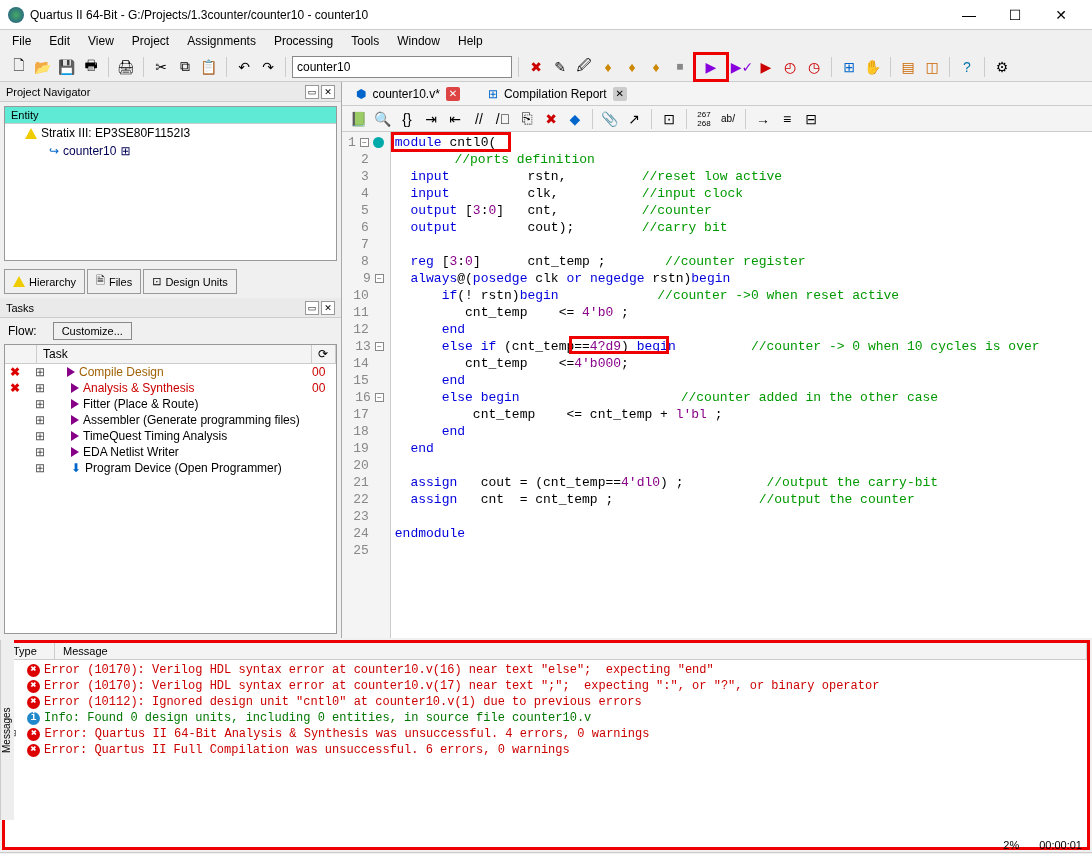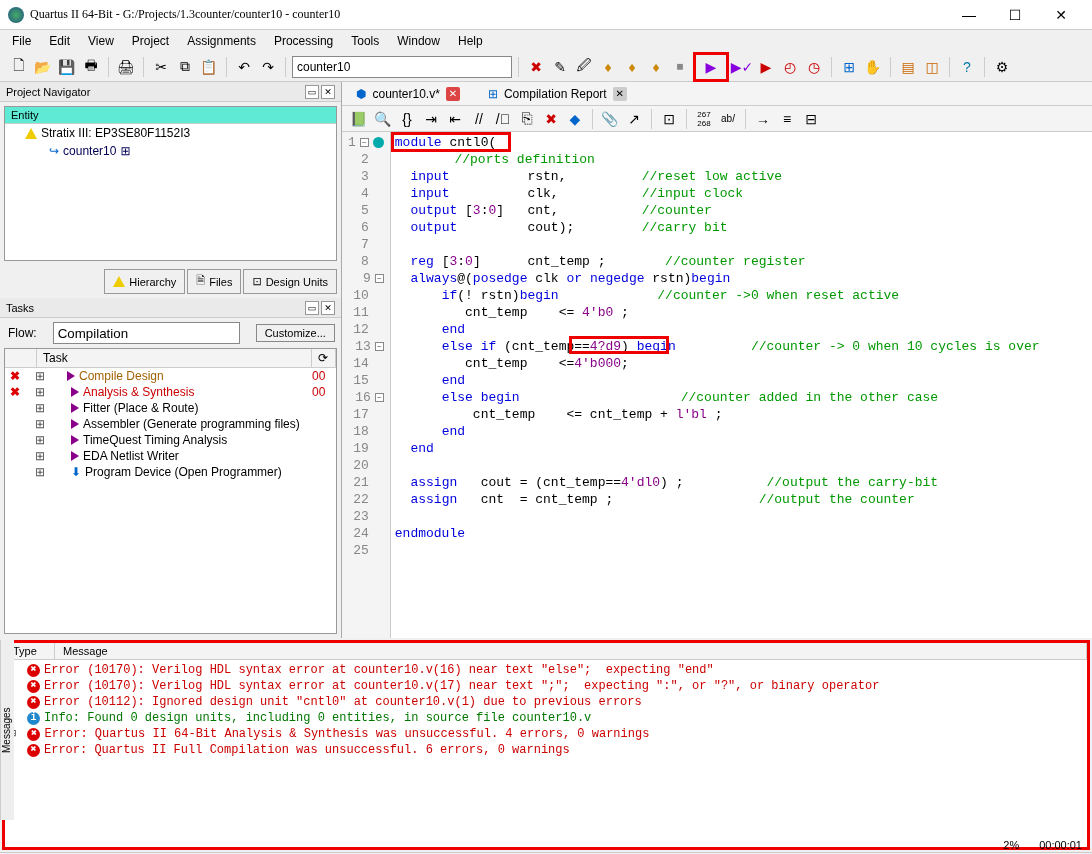--- a/index.html
+++ b/index.html
@@ -1,37 +1,37 @@
 <!DOCTYPE html>
 <html><head>
 <meta charset="utf-8">
 <style>
 * { box-sizing: border-box; margin: 0; padding: 0; }
 body { font-family: "Segoe UI", Tahoma, sans-serif; font-size: 12px; background: #f0f0f0; width: 1092px; height: 854px; overflow: hidden; position: relative; }
 .titlebar { height: 30px; background: #fff; border-bottom: 1px solid #ccc; display: flex; align-items: center; padding: 0 8px; }
 .titlebar .icon { width: 16px; height: 16px; background: radial-gradient(circle,#4a6,#258); border-radius: 50%; margin-right: 6px; }
-.titlebar .title { flex: 1; font-size: 12px; font-family: Liberation Serif, serif; }
+.titlebar .title { flex: 1; font-size: 12px; }
 .titlebar .wbtn { width: 46px; height: 30px; display:flex; align-items:center; justify-content:center; font-size:14px; }
 .menubar { height: 22px; background: #f0f0f0; display: flex; align-items: center; padding: 0 4px; gap: 2px; }
 .menubar span { padding: 2px 8px; cursor: default; }
 .toolbar { height: 30px; background: #f0f0f0; border-bottom: 1px solid #ccc; display: flex; align-items: center; padding: 0 8px; gap: 2px; }
 .tbtn { width: 22px; height: 22px; display:flex; align-items:center; justify-content:center; border:1px solid transparent; font-size:14px; cursor:pointer; }
 .tsep { width:1px; height:20px; background:#ccc; margin:0 4px; }
 .project-select { width: 220px; height: 22px; border:1px solid #888; background:#fff; padding:0 4px; font-size:12px; }
 .highlight-red { border: 3px solid #e00 !important; }
 .main { display:flex; height: calc(100% - 30px - 22px - 30px - 210px - 6px); }
 .left { width: 342px; display:flex; flex-direction:column; border-right:1px solid #aaa; }
 .panel-header { height:20px; background:#eaeaea; border-bottom:1px solid #ccc; display:flex; align-items:center; padding:0 6px; font-size:11px; }
 .panel-header .spacer { flex:1; }
 .panel-header .pbtn { width:14px; height:14px; border:1px solid #999; margin-left:2px; display:flex; align-items:center; justify-content:center; font-size:9px; background:#fff; cursor:pointer; }
 .panel-body { flex:1; background:#fff; border:1px solid #999; margin:4px; overflow:auto; }
 .entity-header { background:#5eead4; border-bottom:1px solid #ccc; padding:2px 6px; font-size:11px; }
 .tree-item { padding:2px 6px 2px 20px; font-size:12px; display:flex; align-items:center; gap:4px; }
 .tree-item.child { padding-left:44px; color:#005; }
-.tab-btns { display:flex; padding:4px; gap:2px;justify-content:flex-end; }
+.tab-btns { display:flex; padding:4px; gap:2px; }
 .tab-btn { border:1px solid #999; background:#f0f0f0; padding:2px 8px; font-size:11px; display:flex; align-items:center; gap:4px; }
 .tasks-row { display:flex; align-items:center; padding:4px 8px; gap:16px; }
 .flow-select { flex:1; border:1px solid #888; height:22px; padding:0 4px; background:#fff; }
 .cust-btn { border:1px solid #888; background:#f0f0f0; padding:2px 8px; font-size:11px; }
 .task-table { flex:1; border:1px solid #999; margin:0 4px 4px 4px; background:#fff; overflow:auto; font-size:12px; }
 .task-hdr { display:flex; background:#f4f4f4; border-bottom:1px solid #ccc; }
 .task-hdr div { padding:2px 6px; border-right:1px solid #ccc; }
 .task-row { display:flex; align-items:center; padding:1px 0; }
 .task-row .st { width:20px; text-align:center; }
 .task-row .exp { width:30px; text-align:center; color:#555; }
@@ -161,21 +161,20 @@
     </div>
 
     <div class="panel-header">
       <span>Tasks</span>
       <span class="spacer"></span>
       <span class="pbtn">▭</span>
       <span class="pbtn">✕</span>
     </div>
     <div class="tasks-row">
       <span>Flow:</span>
-      <input class="flow-select" value="Compilation" style="">
       <button class="cust-btn">Customize...</button>
     </div>
     <div class="task-table">
       <div class="task-hdr">
         <div style="width:32px"></div>
         <div style="flex:1">Task</div>
         <div style="width:24px">⟳</div>
       </div>
       <div id="task-rows">
           <div class="task-row">

